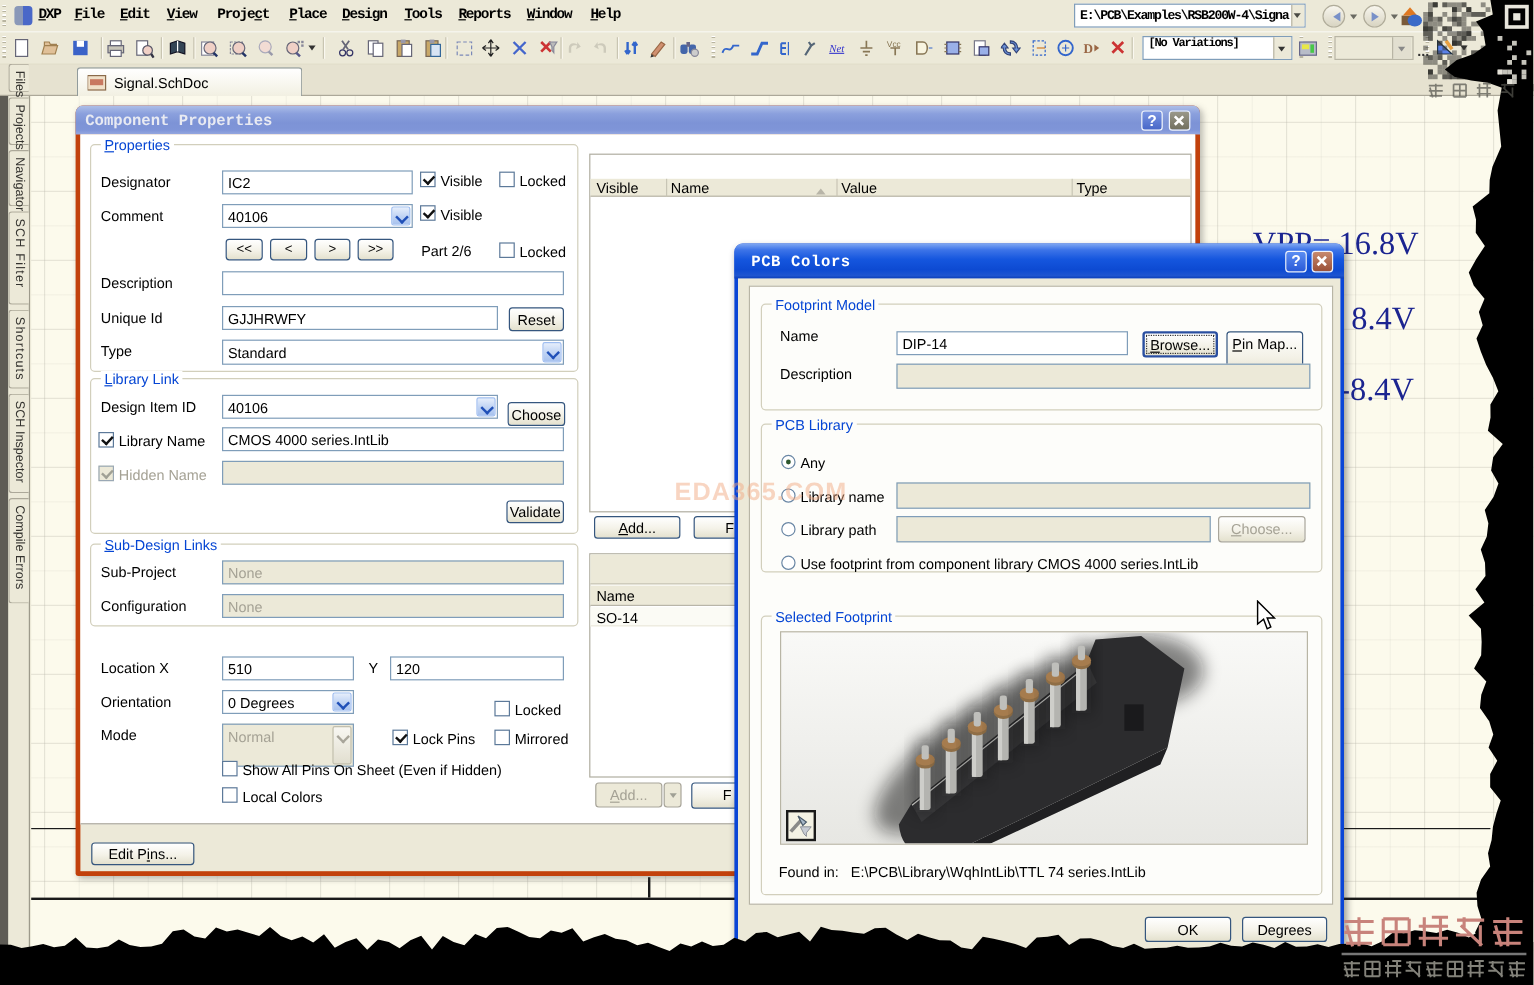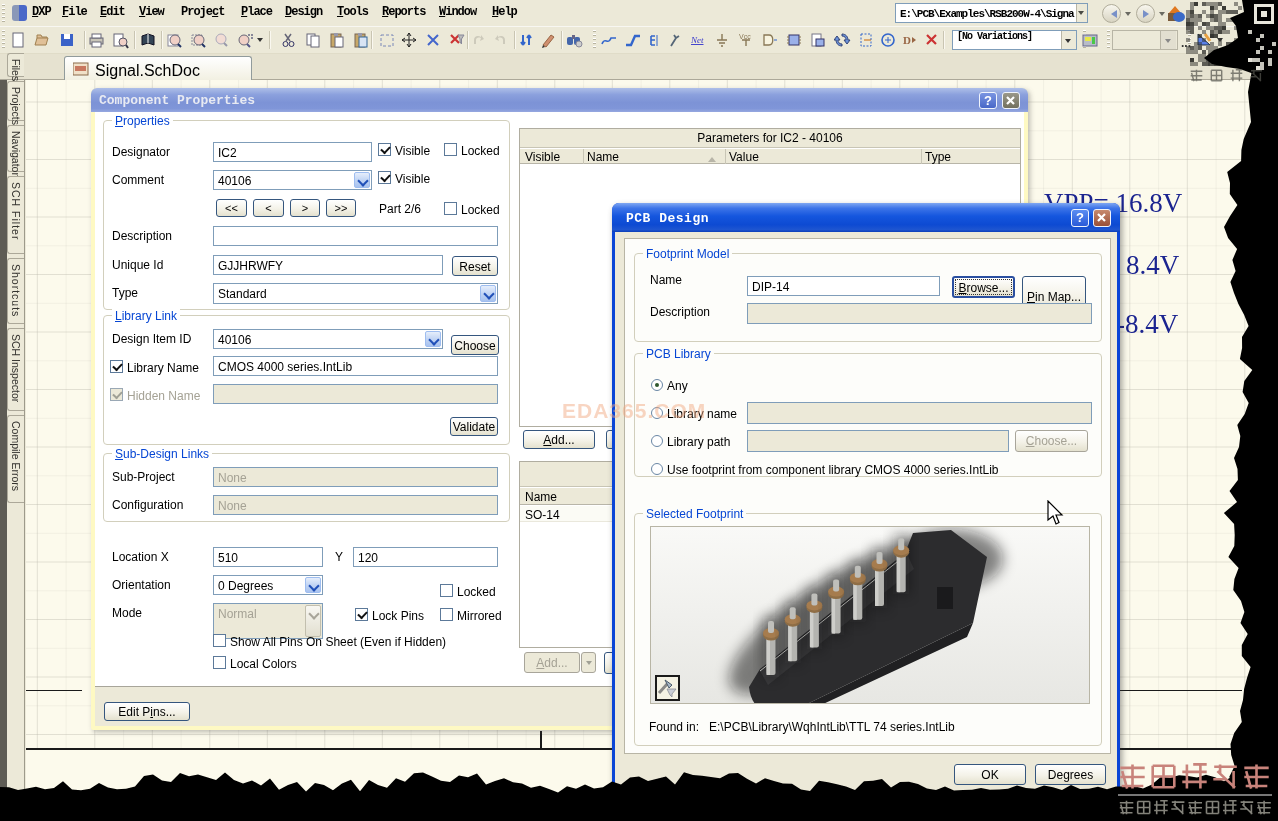--- a/index.html
+++ b/index.html
@@ -3,21 +3,21 @@
 <style>
 *{margin:0;padding:0;box-sizing:border-box}
 html,body{width:1278px;height:821px;overflow:hidden;background:#ECE9D8;font-family:"Liberation Sans",sans-serif;position:relative}
 .ab{position:absolute}
 #menubar{position:absolute;left:0;top:0;width:1278px;height:26px;background:#ECE9D8}
 .mi{position:absolute;top:5px;font-family:"Liberation Mono",monospace;font-weight:bold;font-size:12px;color:#000;letter-spacing:-1px}
 .mi u{text-decoration:underline}
 #toolbar{position:absolute;left:0;top:26px;width:1278px;height:28px;background:#ECE9D8;border-top:1px solid #F8F7F2;border-bottom:1px solid #E0DCC8}
 #tabrow{position:absolute;left:0;top:54px;width:1278px;height:26px;background:#E6E2D0;border-bottom:1px solid #ACA899}
 #doctab{position:absolute;left:64px;top:56px;width:188px;height:24px;background:linear-gradient(#FFFFFF,#F2F0E2);border:1px solid #919B9C;border-bottom:none;border-radius:3px 3px 0 0}
-#doctab .txt{position:absolute;left:30px;top:5px;font-size:16px;color:#000}
+#doctab .txt{position:absolute;left:30px;top:5px;font-size:12px;color:#000}
 .grip{position:absolute;width:3px;background-image:repeating-linear-gradient(180deg,#fff 0 1px,#B8B4A0 1px 2px,transparent 2px 4px)}
 .tsep{position:absolute;top:31px;height:18px;width:2px;border-left:1px solid #C9C5B2;border-right:1px solid #FAF8F0}
 .ic{position:absolute;top:32px;width:17px;height:17px}
 #sidestrip{position:absolute;left:0;top:80px;width:7px;height:741px;background:#5E5C55}
 #sidebar{position:absolute;left:7px;top:80px;width:18px;height:741px;background:#ECE9D8;border-right:1px solid #9D9A8B}
 .vtab{position:absolute;left:7px;width:17px;background:#ECE9D8;border:1px solid #ACA899;border-right:none;border-radius:3px 0 0 3px;z-index:3}
 .vtab span{position:absolute;left:2px;top:5px;writing-mode:vertical-rl;font-size:10.5px;color:#33322E;white-space:nowrap}
 #sheet{position:absolute;left:26px;top:80px;width:1252px;height:741px;background:#FCFAEC;
 background-image:linear-gradient(90deg,rgba(182,180,168,.38) 1px,transparent 1px),linear-gradient(180deg,rgba(182,180,168,.38) 1px,transparent 1px),linear-gradient(90deg,rgba(182,180,168,.15) 1px,transparent 1px),linear-gradient(180deg,rgba(182,180,168,.15) 1px,transparent 1px);
 background-size:57.5px 57.5px,57.5px 57.5px,57.5px 57.5px,57.5px 57.5px;
@@ -34,21 +34,21 @@
 .cb{position:absolute;width:13px;height:13px;background:#fff;border:1px solid #5C7999}
 .cb.ck::after{content:"";position:absolute;left:2px;top:2px;width:7px;height:4px;border-left:2px solid #111;border-bottom:2px solid #111;transform:rotate(-47deg)}
 .cb.dk{background:#ECE9D8;border-color:#9AA8B5}
 .cb.dk::after{content:"";position:absolute;left:2px;top:2px;width:7px;height:4px;border-left:2px solid #A0A095;border-bottom:2px solid #A0A095;transform:rotate(-47deg)}
 .rad{position:absolute;width:12px;height:12px;border-radius:50%;background:#fff;border:1px solid #6A87A5}
 .rad.on::after{content:"";position:absolute;left:3px;top:3px;width:4px;height:4px;border-radius:50%;background:#2E572E}
 .carr{position:absolute;top:1px;right:1px;bottom:1px;width:16px;background:linear-gradient(#E6EEFB,#C2D5F4 50%,#A8C2EE);border:1px solid #9EBDF0;border-radius:2px}
 .carr::after{content:"";position:absolute;left:4px;top:4px;width:6px;height:6px;border-left:2px solid #2050B8;border-bottom:2px solid #2050B8;transform:rotate(-45deg)}
 .carrg{position:absolute;top:1px;right:1px;bottom:1px;width:16px;background:linear-gradient(#F8F7F2,#E2DFD0);border:1px solid #C2BFAE;border-radius:2px}
 .carrg::after{content:"";position:absolute;left:4px;top:4px;width:6px;height:6px;border-left:2px solid #A8A59A;border-bottom:2px solid #A8A59A;transform:rotate(-45deg)}
-#cp{position:absolute;left:91px;top:88px;width:937px;height:642px;background:#fef9c3;border-radius:6px 6px 2px 2px;box-shadow:2px 2px 5px rgba(70,70,70,.35)}
+#cp{position:absolute;left:63px;top:88px;width:937px;height:642px;background:#c2410c;border-radius:6px 6px 2px 2px;box-shadow:2px 2px 5px rgba(70,70,70,.35)}
 #cp .title{position:absolute;left:0;top:0;width:100%;height:24px;border-radius:6px 6px 0 0;background:linear-gradient(180deg,#AEBFE8 0%,#8BA0DD 28%,#7D93D6 60%,#7F95D8 85%,#96A8E0 100%)}
 #cp .title .t{position:absolute;left:8px;top:5px;font-family:"Liberation Mono",monospace;font-weight:bold;font-size:13px;letter-spacing:0;color:#E8EAF2}
 #cpclient{position:absolute;left:4px;top:24px;width:929px;height:614px;background:#ECE9D8}
 #cpwhite{position:absolute;left:0px;top:0px;width:929px;height:575px;background:#FFFFFF;border-bottom:1px solid #A8A59A}
 #pcb{position:absolute;left:612px;top:203px;width:508px;height:597px;background:#0A45D6;border-radius:7px 7px 2px 2px;box-shadow:2px 3px 6px rgba(40,40,40,.45)}
 #pcb .title{position:absolute;left:0;top:0;width:100%;height:29px;border-radius:7px 7px 0 0;background:linear-gradient(180deg,#7FA7F2 0%,#3D74E8 18%,#1556DE 45%,#0D4AD2 75%,#1E55D0 92%,#0B3EB8 100%)}
 #pcb .title .t{position:absolute;left:14px;top:8px;font-family:"Liberation Mono",monospace;font-weight:bold;font-size:13px;letter-spacing:0.5px;color:#FFFFFF}
 #pcbclient{position:absolute;left:3px;top:29px;width:502px;height:565px;background:#ECE9D8}
 #pcbwhite{position:absolute;left:9px;top:6px;width:487px;height:516px;background:#FDFDFA;border:1px solid #B8B5A5}
 .tbtn{position:absolute;border-radius:3px;font-weight:bold;text-align:center;color:#fff;border:1px solid #F0F4FC}
@@ -200,21 +200,20 @@
    <div class="fld dis" style="left:118px;top:491px;width:110px;height:36px">Normal<span class="carrg"></span></div>
    <div class="cb ck" style="left:260px;top:496px"></div>
         <div class="lbl" style="left:277px;top:497px">Lock Pins</div>
    <div class="cb" style="left:345px;top:496px"></div>
         <div class="lbl" style="left:362px;top:497px">Mirrored</div>
    <div class="cb" style="left:118px;top:522px"></div>
         <div class="lbl" style="left:135px;top:523px">Show All Pins On Sheet (Even if Hidden)</div>
    <div class="cb" style="left:118px;top:544px"></div>
         <div class="lbl" style="left:135px;top:545px">Local Colors</div>
    <div class="ab" style="left:424px;top:16px;width:502px;height:299px;border:1px solid #B0ADA0;background:#fff">
-     <div class="ab" style="left:0;top:0;width:500px;height:19px;background:#ECE9D8;border-bottom:1px solid #C8C5B5;text-align:center;font-size:12px;padding-top:2px">Parameters for IC2 - 40106</div>
      <div class="ab" style="left:0;top:20px;width:500px;height:15px;background:#ECE9D8;border-bottom:1px solid #B8B5A8"></div>
      <div class="lbl" style="left:5px;top:21px">Visible</div>
      <div class="lbl" style="left:67px;top:21px">Name</div>
      <div class="lbl" style="left:209px;top:21px">Value</div>
      <div class="lbl" style="left:405px;top:21px">Type</div>
      <div class="ab" style="left:63px;top:20px;width:1px;height:15px;background:#C8C5B5"></div>
      <div class="ab" style="left:205px;top:20px;width:1px;height:15px;background:#C8C5B5"></div>
      <div class="ab" style="left:401px;top:20px;width:1px;height:15px;background:#C8C5B5"></div>
      <div class="ab" style="left:188px;top:24px;width:0;height:0;border:4px solid transparent;border-bottom:5px solid #B8B5A8"></div>
    </div>
@@ -230,35 +229,35 @@
    <div class="btn dis" style="left:429px;top:540px;width:56px;height:21px;padding-top:3px;border-color:#A8A59A"><u>A</u>dd...</div>
    <div class="btn dis" style="left:486px;top:540px;width:15px;height:21px;border-color:#A8A59A"><span style="display:inline-block;margin-top:8px;width:0;height:0;border:3px solid transparent;border-top:4px solid #A0A095"></span></div>
    <div class="btn" style="left:509px;top:540px;width:60px;height:22px;padding-top:3px">F</div>
   </div>
   <div class="btn" style="left:9px;top:590px;width:86px;height:19px;padding-top:2px">Edit P<u>i</u>ns...</div>
  </div>
 </div>
 
 <div id="pcb">
  <div class="title">
-      <div class="t">PCB Design</div>
+      <div class="t">PCB Colors</div>
     </div>
  <div class="tbtn" style="left:459px;top:6px;width:18px;height:18px;background:linear-gradient(#5B8DF2,#2A5AD8);font-size:13px">?</div>
  <div class="tbtn" style="left:481px;top:6px;width:18px;height:18px;background:linear-gradient(#C78A6E,#9A5038)"><svg width="16" height="16">
         <path d="M4 4 L11 11 M11 4 L4 11" stroke="#fff" stroke-width="2.2"></path>
       </svg></div>
  <div id="pcbclient">
   <div id="pcbwhite">
    <div class="gb" style="left:9px;top:14px;width:468px;height:89px">
           <div class="gl" style="background:#FDFDFA">Footprint Model</div>
         </div>
    <div class="lbl" style="left:25px;top:34px">Name</div>
    <div class="fld" style="left:122px;top:37px;width:193px;height:20px">DIP-14</div>
    <div class="btn" style="left:327px;top:37px;width:63px;height:22px;padding-top:3px;outline:1px dotted #333;outline-offset:-4px;border-width:2px;border-color:#2A4FA0"><u>B</u>rowse...</div>
-   <div class="btn" style="left:397px;top:37px;width:64px;height:38px;padding-top:13px"><u>P</u>in Map...</div>
+   <div class="btn" style="left:397px;top:37px;width:64px;height:38px;padding-top:3px"><u>P</u>in Map...</div>
    <div class="lbl" style="left:25px;top:66px">Description</div>
    <div class="fld dis" style="left:122px;top:64px;width:345px;height:21px"></div>
    <div class="gb" style="left:9px;top:114px;width:468px;height:124px">
           <div class="gl" style="background:#FDFDFA">PCB Library</div>
         </div>
    <div class="rad on" style="left:26px;top:140px"></div>
         <div class="lbl" style="left:42px;top:140px">Any</div>
    <div class="rad" style="left:26px;top:168px"></div>
         <div class="lbl" style="left:42px;top:168px">Library name</div>
    <div class="fld dis" style="left:122px;top:163px;width:345px;height:22px"></div>

